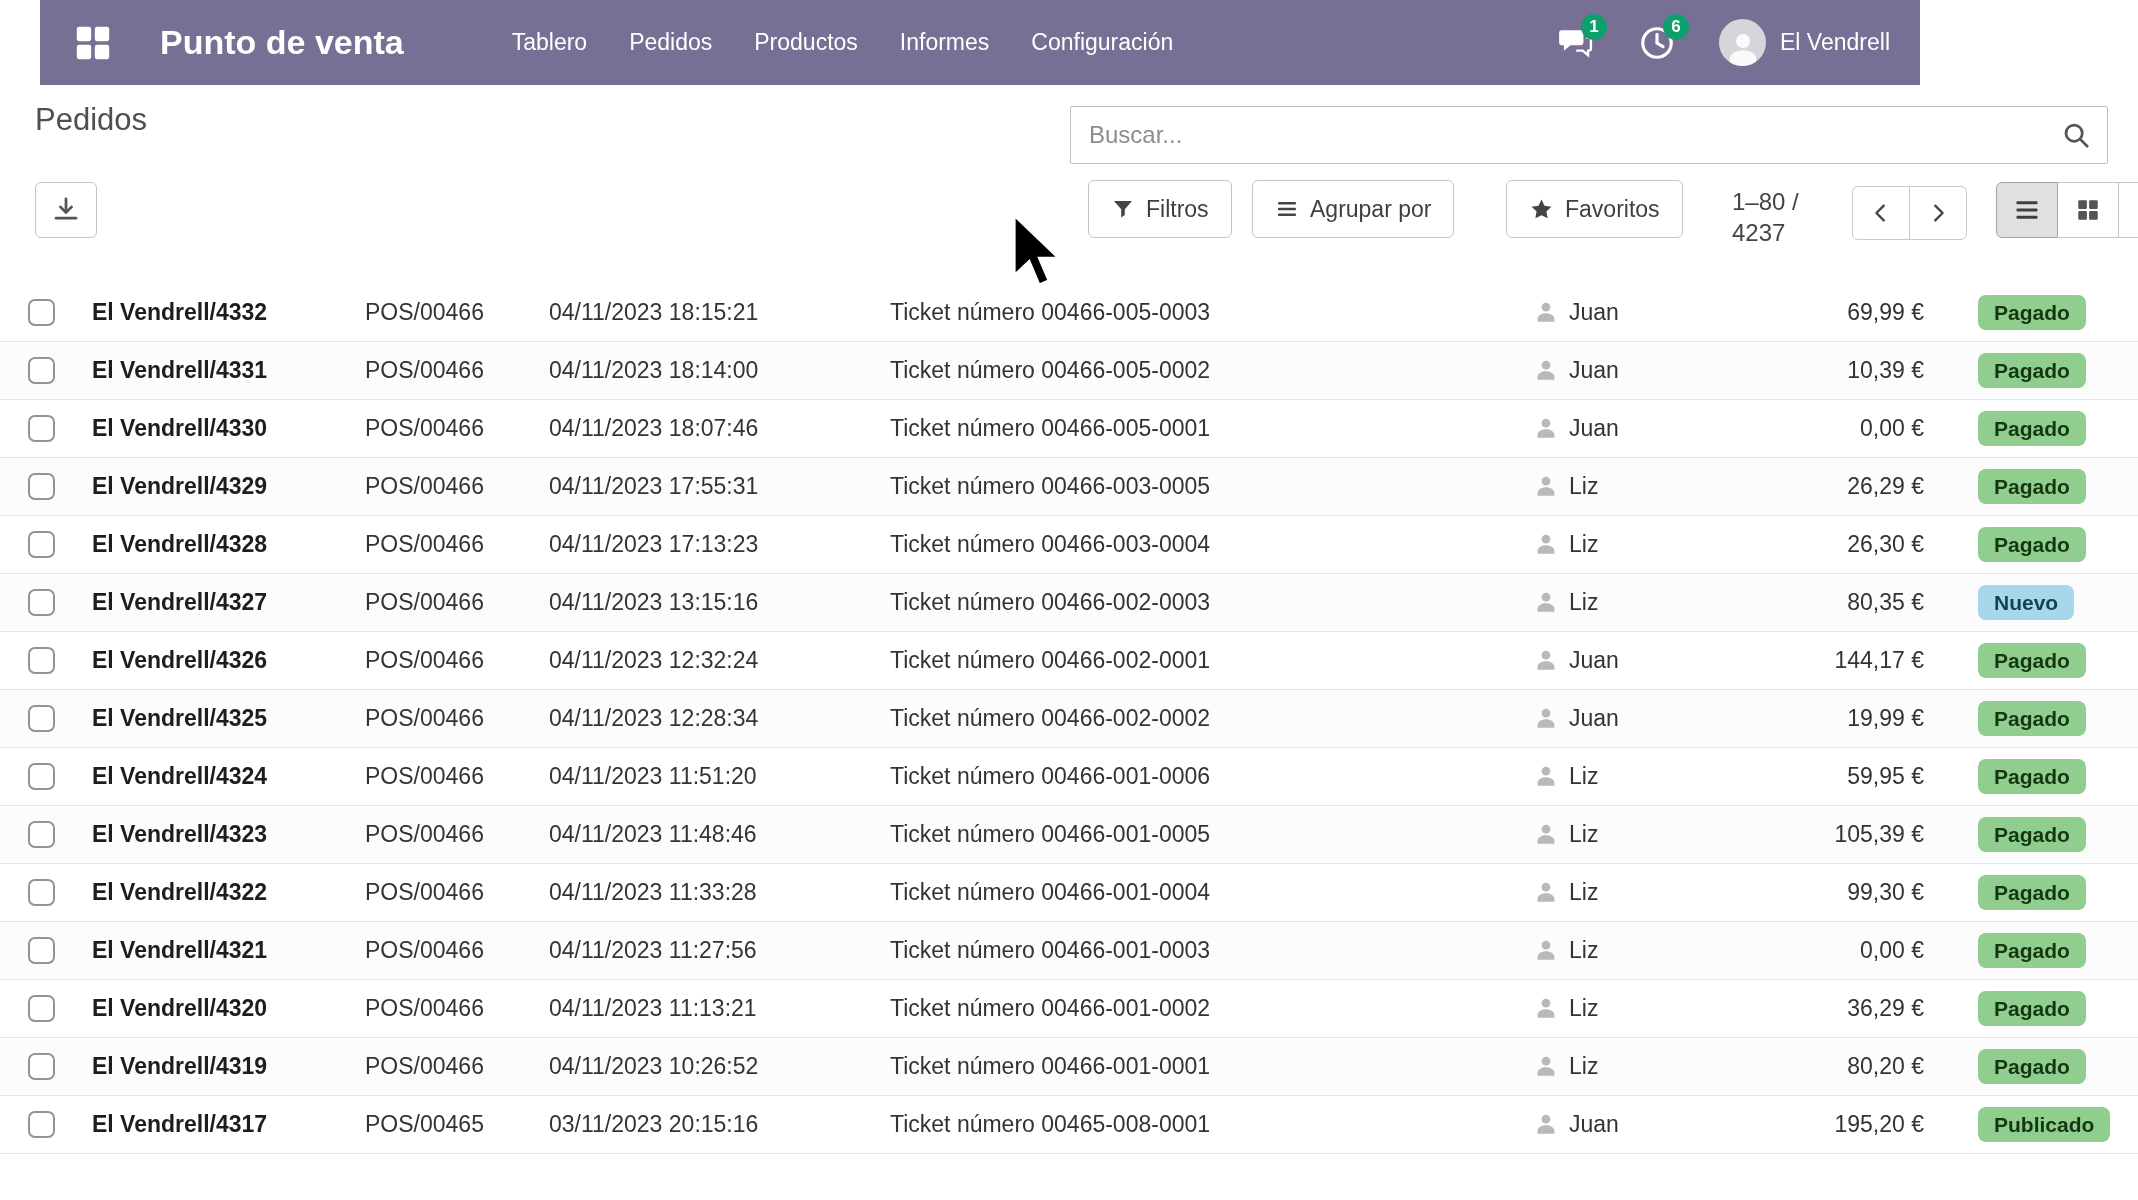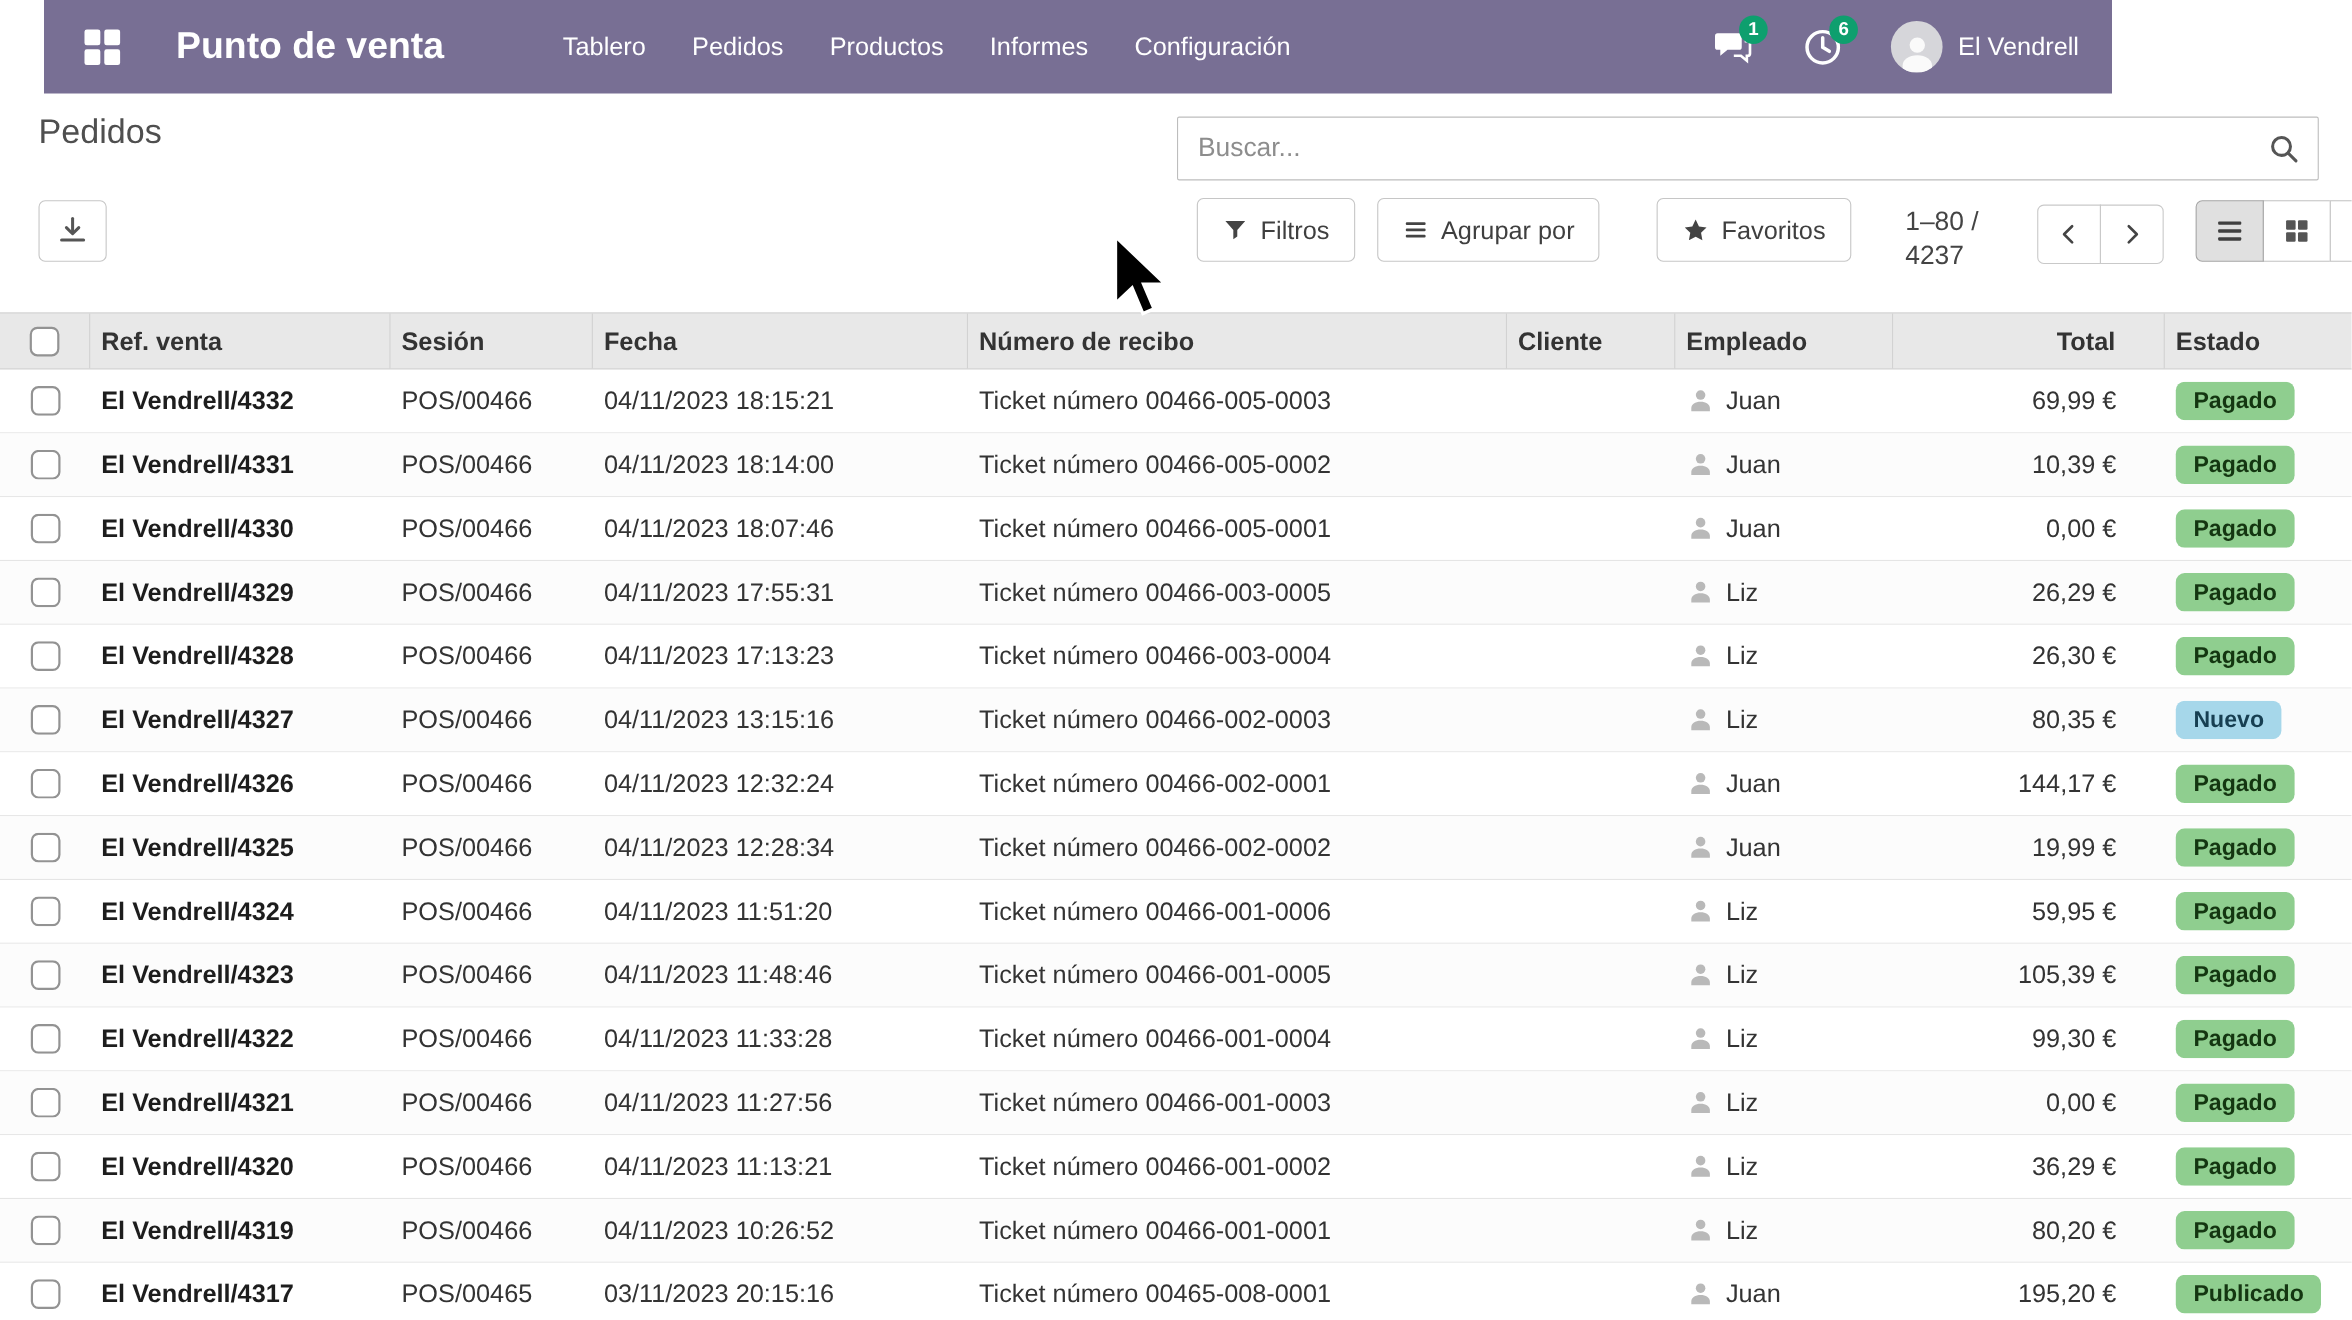--- a/index.html
+++ b/index.html
@@ -201,33 +201,20 @@
     <div class="view-btn">
       <svg width="26" height="26" viewBox="0 0 24 24" fill="#555">
         <rect x="3" y="3" width="18" height="4" rx="1"></rect>
           <rect x="3" y="9" width="4" height="12" rx="1"></rect>
           <rect x="9" y="9" width="12" height="12" rx="1"></rect>
       </svg>
     </div>
   </div>
 
   <div class="table">
-    <div class="thead grid-row">
-      <div class="hcell h-check">
-        <span class="cb"></span>
-      </div>
-      <div class="hcell">Ref. venta</div>
-      <div class="hcell">Sesión</div>
-      <div class="hcell">Fecha</div>
-      <div class="hcell">Número de recibo</div>
-      <div class="hcell">Cliente</div>
-      <div class="hcell">Empleado</div>
-      <div class="hcell h-total">Total</div>
-      <div class="hcell">Estado</div>
-    </div>
     <div id="tbody">
     <div class="trow grid-row">
       <div class="cell c-check">
         <span class="cb"></span>
       </div>
       <div class="cell c-ref">El Vendrell/4332</div>
       <div class="cell">POS/00466</div>
       <div class="cell">04/11/2023 18:15:21</div>
       <div class="cell">Ticket número 00466-005-0003</div>
       <div class="cell"></div>

